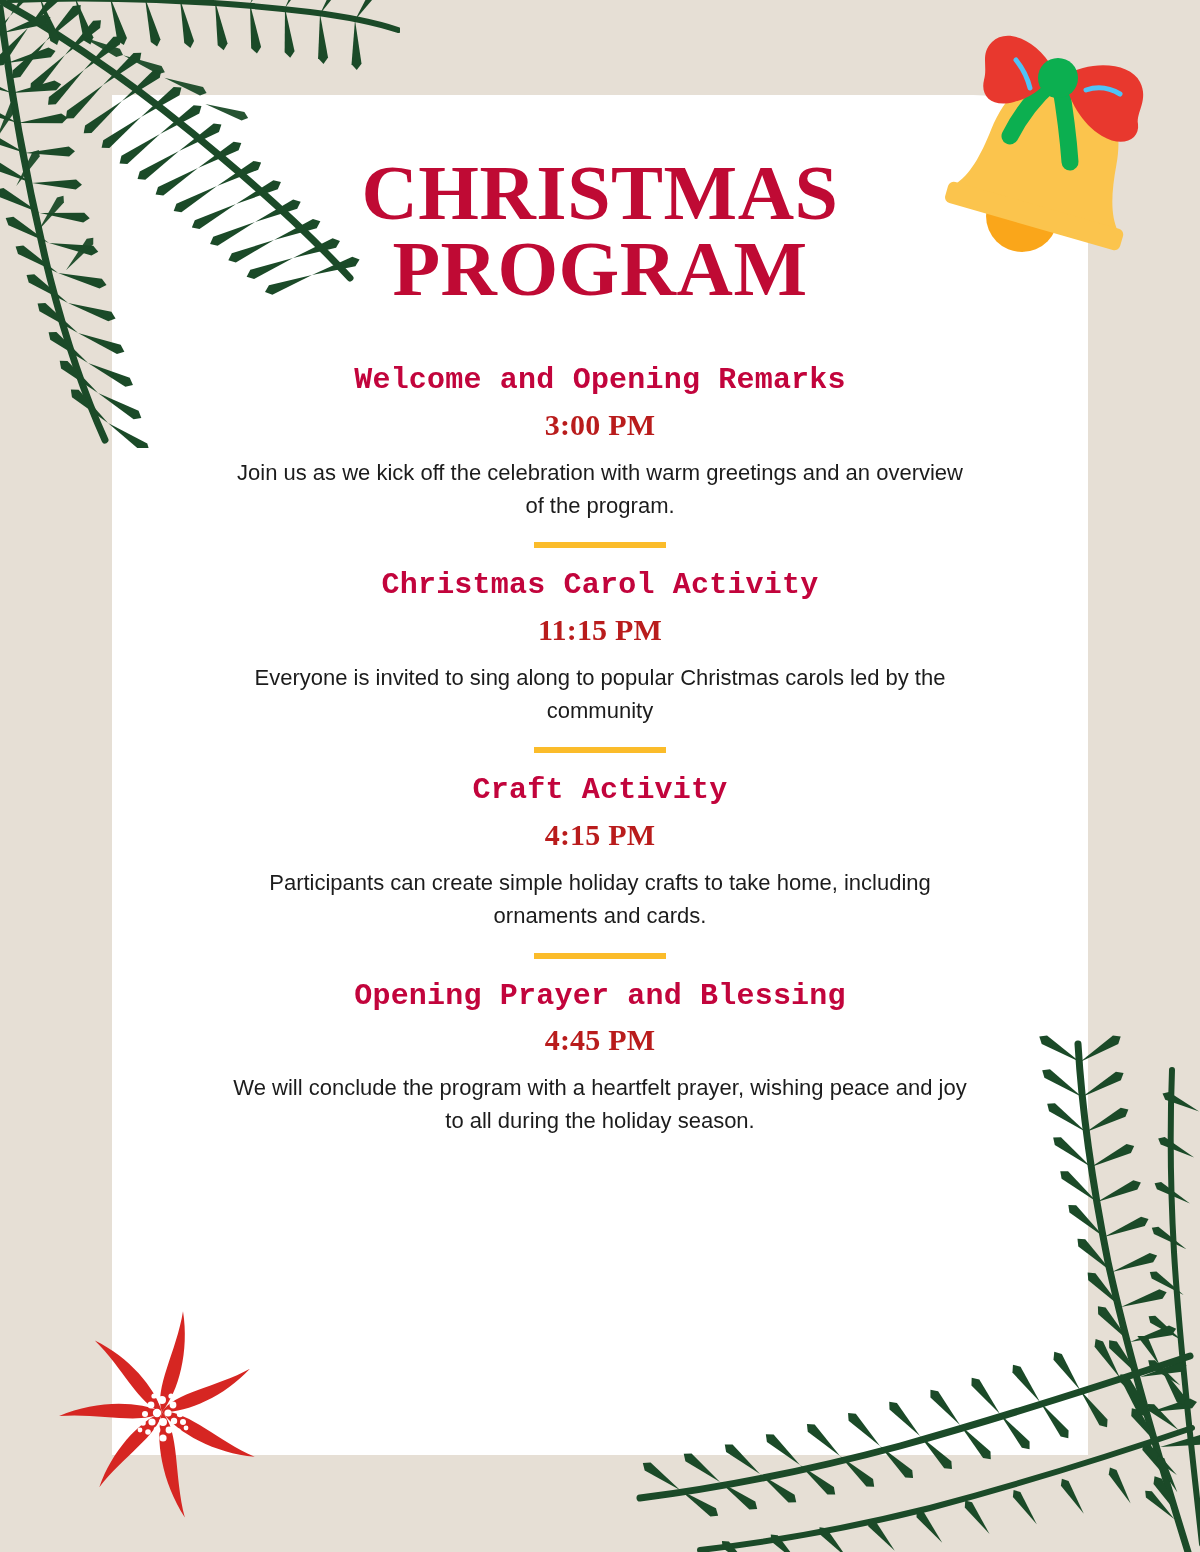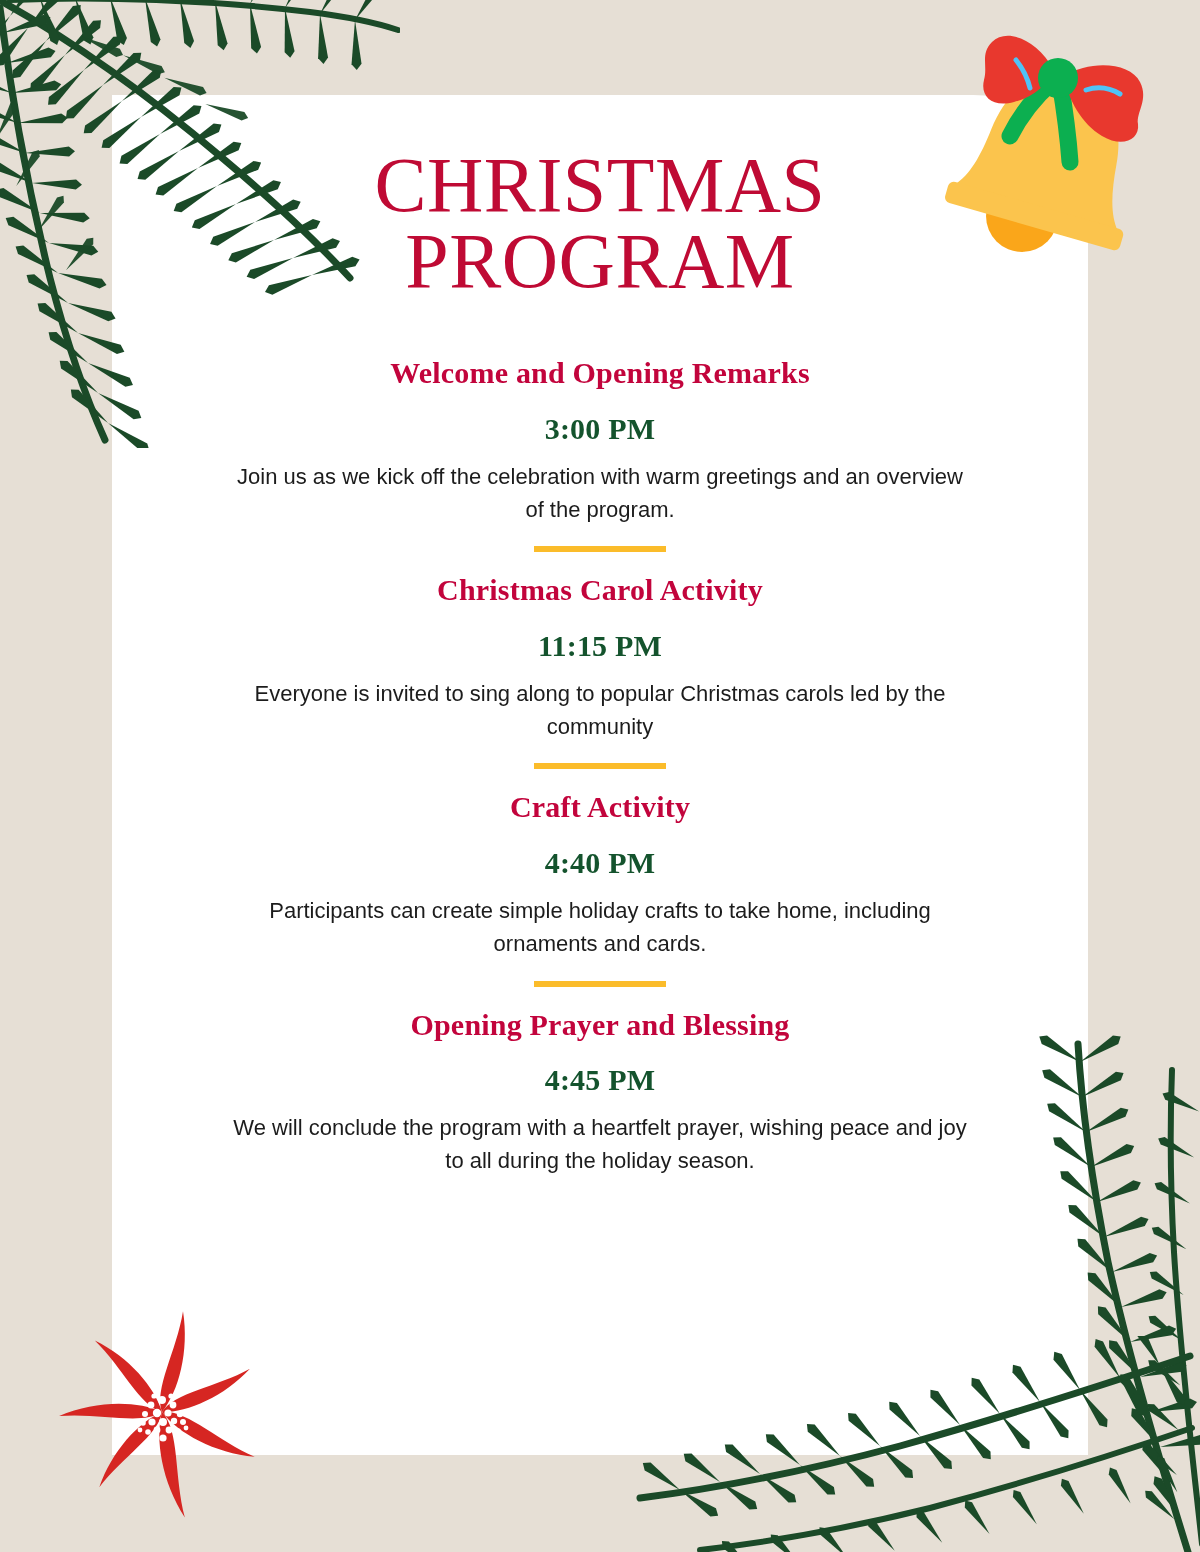--- a/index.html
+++ b/index.html
@@ -50,52 +50,52 @@
     pointer-events: none;
   }
   .content > * { pointer-events: auto; }
 
   
   .poster-title {
     font-family: "Liberation Serif", serif;
     color: #BF0A34;
     font-size: 78px;
     line-height: 0.97;
-    font-weight: 400;
+    font-weight: 700;
     letter-spacing: 0.5px;
-    margin: 4px;
+    margin: 12px;
     padding-top: 48px;
     text-transform: uppercase;
   }
   .poster-title .line2 { display: block; }
 
   
   .program-list {
     margin: 0;
     padding: 0;
     list-style: none;
     margin-top: 55px;
   }
   .program-item {
     margin: 0;
     padding: 0;
   }
   .item-title {
-    font-family: Liberation Serif, serif;
+    font-family: Liberation Mono, monospace;
     font-weight: bold;
     color: #C2043C;
     font-size: 30px;
     line-height: 1.32;
-    margin: 16px;
+    margin: 4px;
     letter-spacing: 0.2px;
   }
   .item-time {
     font-family: "Liberation Serif", serif;
     font-weight: bold;
-    color: #14532d;
+    color: #b91c1c;
     font-size: 30px;
     line-height: 1.32;
     margin: 0;
     letter-spacing: 0.2px;
   }
   .item-desc {
     font-family: "Liberation Sans", sans-serif;
     color: #1C1C1C;
     font-size: 22px;
     line-height: 1.52;
@@ -475,21 +475,21 @@
           <hr class="divider">
         </li>
         <li class="program-item">
           <p class="item-title">Christmas Carol Activity</p>
           <p class="item-time">11:15 PM</p>
           <p class="item-desc">Everyone is invited to sing along to popular Christmas carols led by the community</p>
           <hr class="divider">
         </li>
         <li class="program-item">
           <p class="item-title">Craft Activity</p>
-          <p class="item-time">4:40 PM</p>
+          <p class="item-time">4:15 PM</p>
           <p class="item-desc">Participants can create simple holiday crafts to take home, including ornaments and cards.</p>
           <hr class="divider">
         </li>
         <li class="program-item">
           <p class="item-title">Opening Prayer and Blessing</p>
           <p class="item-time">4:45 PM</p>
           <p class="item-desc">We will conclude the program with a heartfelt prayer, wishing peace and joy to all during the holiday season.</p>
         </li>
       </ul>
 

